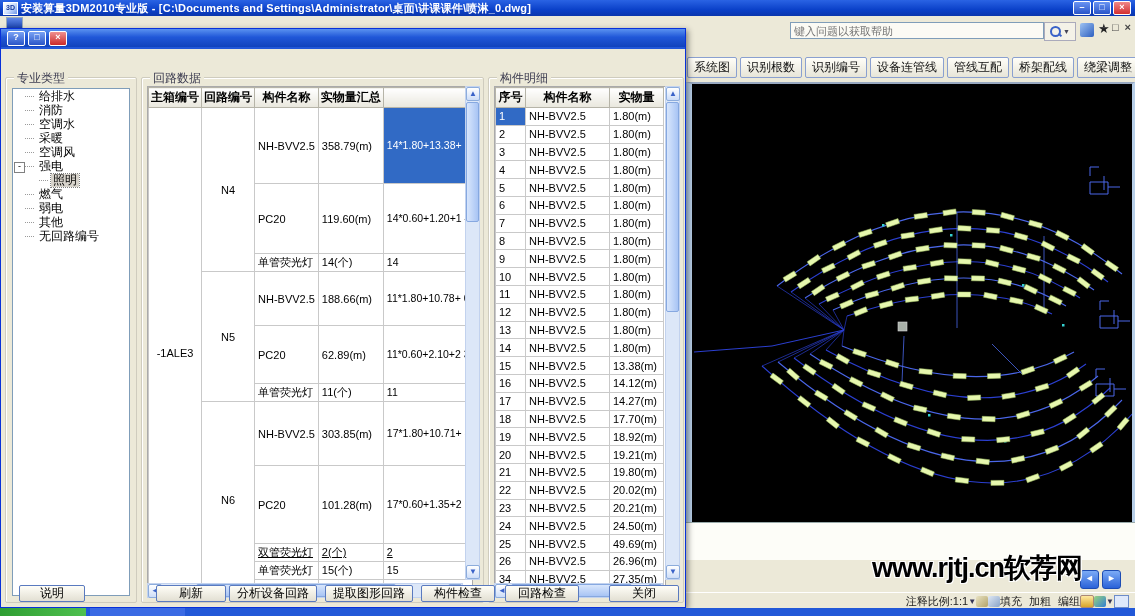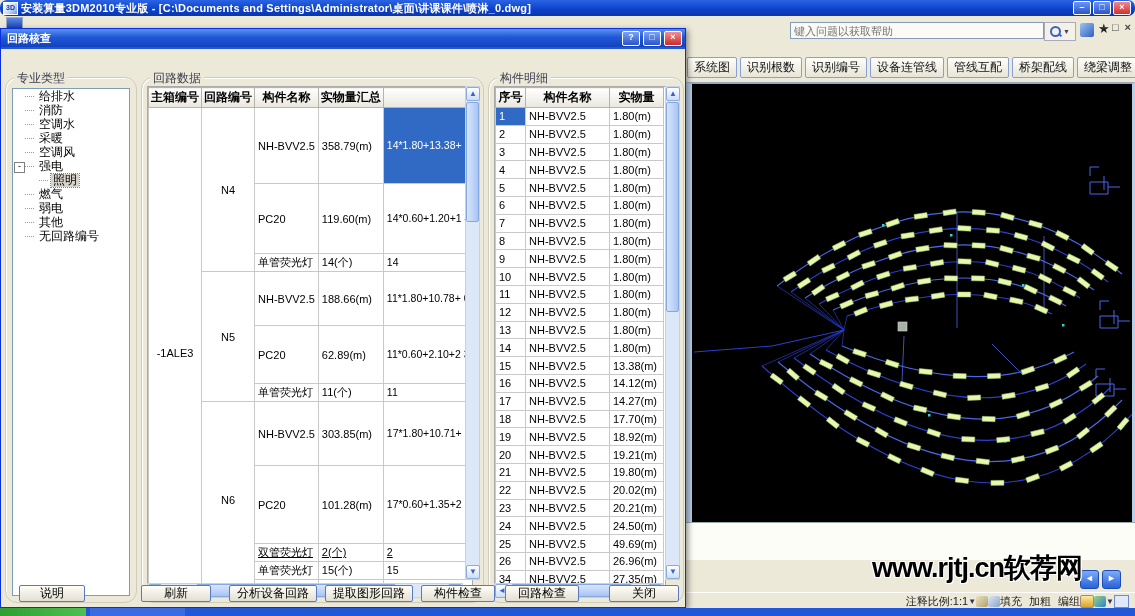--- a/index.html
+++ b/index.html
@@ -1,21 +1,21 @@
 <!DOCTYPE html>
 <html><head>
 <meta charset="utf-8">
 <style>
   html,body{margin:0;padding:0;background:#555;}
   .screen{position:relative;width:1135px;height:616px;overflow:hidden;background:#ece9d8;
     font-family:"Liberation Sans",sans-serif;-webkit-font-smoothing:none;}
   
   .main-titlebar{position:absolute;left:0;top:0;width:1135px;height:16px;
     background:linear-gradient(180deg,#2a63e4 0%,#0b41c9 60%,#0a36ad 100%);
-    display:flex;align-items:center;color:#fff;font-size:11px;font-weight:bold;padding:0 2px;box-sizing:border-box;border-radius:7px;}
+    display:flex;align-items:center;color:#fff;font-size:11px;font-weight:bold;padding:0 2px;box-sizing:border-box;}
   .app-icon{width:13px;height:11px;margin:0 3px 0 1px;background:linear-gradient(135deg,#fefefe 0%,#cfe0ff 50%,#6d96e8 100%);
     border:1px solid #fff;font-size:7px;line-height:10px;text-align:center;color:#16389c;font-weight:bold;}
   .main-title-text{flex:1;white-space:nowrap;overflow:hidden;letter-spacing:.2px;}
   .win-controls{display:flex;gap:2px;margin-right:2px;}
   .wbtn{width:16px;height:12px;border:1px solid #fff;border-radius:2px;color:#fff;font-size:9px;line-height:10px;
     text-align:center;background:linear-gradient(180deg,#6a94f2,#2a55c8);font-weight:bold;}
   .wbtn.close{background:linear-gradient(180deg,#f08888,#d32f2f);}
   .frag{position:absolute;left:6px;top:17px;width:15px;height:10px;background:linear-gradient(180deg,#5d86e8,#1c44b0);border:1px solid #9ab;}
   
   .right-region{position:absolute;left:686px;top:16px;width:449px;height:592px;background:#ece9d8;overflow:hidden;}
@@ -53,21 +53,21 @@
   .dialog{position:absolute;left:0;top:28px;width:686px;height:580px;border:1px solid #0831d9;background:#ece9d8;
     box-shadow:2px 2px 6px rgba(0,0,0,.45);box-sizing:border-box;}
   .dlg-titlebar{position:absolute;left:0;top:0;right:0;height:18px;
     background:linear-gradient(180deg,#5a92f0 0%,#2057d8 45%,#1243bc 100%);
     display:flex;align-items:center;color:#fff;font-weight:bold;font-size:11px;padding-left:6px;box-sizing:border-box;}
   .dlg-title-text{flex:1;}
   .dlg-btn{width:16px;height:13px;margin-right:3px;border:1px solid #fff;border-radius:2px;text-align:center;
     font-size:9px;line-height:11px;color:#fff;background:linear-gradient(180deg,#7aa2f4,#2a55c8);font-weight:bold;}
   .dlg-btn.close{background:linear-gradient(180deg,#ef9090,#cc2a2a);}
   .dlg-body{position:absolute;left:0;top:18px;right:0;bottom:0;background:#ece9d8;border-top:2px solid #2257d8;}
-  .groupbox{position:absolute;border:1px solid #cfccbe;border-radius:12px;box-shadow:inset 1px 1px 0 #fff;}
+  .groupbox{position:absolute;border:1px solid #cfccbe;border-radius:2px;box-shadow:inset 1px 1px 0 #fff;}
   .group-label{position:absolute;top:-8px;left:8px;background:#ece9d8;padding:0 3px;font-size:12px;color:#3c3c50;}
   .gb-tree{left:4px;top:28px;width:130px;height:524px;}
   .gb-circuit{left:140px;top:28px;width:341px;height:524px;}
   .gb-detail{left:487px;top:28px;width:194px;height:524px;}
   
   .tree-list{position:absolute;left:6px;top:10px;right:6px;bottom:6px;background:#fff;border:1px solid #7f9db9;overflow:hidden;}
   .titem{position:relative;height:13px;line-height:13px;font-size:12px;color:#000;padding-left:24px;white-space:nowrap;margin-top:1px;}
   .titem:before{content:"";position:absolute;left:12px;top:6px;width:9px;border-top:1px dotted #9a9a9a;}
   .titem.child{padding-left:38px;}
   .titem.child:before{left:26px;}
@@ -328,21 +328,20 @@
         </span>
       <span class="chip-ico lock"></span>
       <span class="chip-ico palette"></span>
       <span class="caret-down">▼</span>
       <span class="frame-ico"></span>
     </div>
   </div>
 
   <div class="dialog">
     <div class="dlg-titlebar">
-      <span class="dlg-title-text">回路核查</span>
       <span class="dlg-btn">?</span>
       <span class="dlg-btn">□</span>
       <span class="dlg-btn close">×</span>
     </div>
     <div class="dlg-body">
 
       <div class="groupbox gb-tree">
         <span class="group-label">专业类型</span>
         <div class="tree-list" id="tree-list">
             <div class="titem"><span class="tlabel">给排水</span></div>
@@ -638,21 +637,21 @@
         </div>
         <div class="sb h" style="left:5px;right:20px;bottom:4px;height:15px;">
           <div class="sbtn" style="left:0;top:0;">◄</div>
           <div class="sthumb" style="left:16px;right:30px;top:0;bottom:0;"></div>
           <div class="sbtn" style="right:0;top:0;">►</div>
         </div>
       </div>
 
       <div id="footer-buttons">
           <button class="fbtn" style="left: 18px; width: 66px;">说明</button>
-          <button class="fbtn" style="left: 140px; width: 70px;">刷新</button>
+          <button class="fbtn" style="left: 155px; width: 70px;">刷新</button>
           <button class="fbtn" style="left: 228px; width: 88px;">分析设备回路</button>
           <button class="fbtn" style="left: 324px; width: 88px;">提取图形回路</button>
           <button class="fbtn" style="left: 420px; width: 74px;">构件检查</button>
           <button class="fbtn" style="left: 504px; width: 74px;">回路检查</button>
           <button class="fbtn" style="left: 608px; width: 70px;">关闭</button>
         </div>
     </div>
   </div>
 
   <div class="taskbar">

